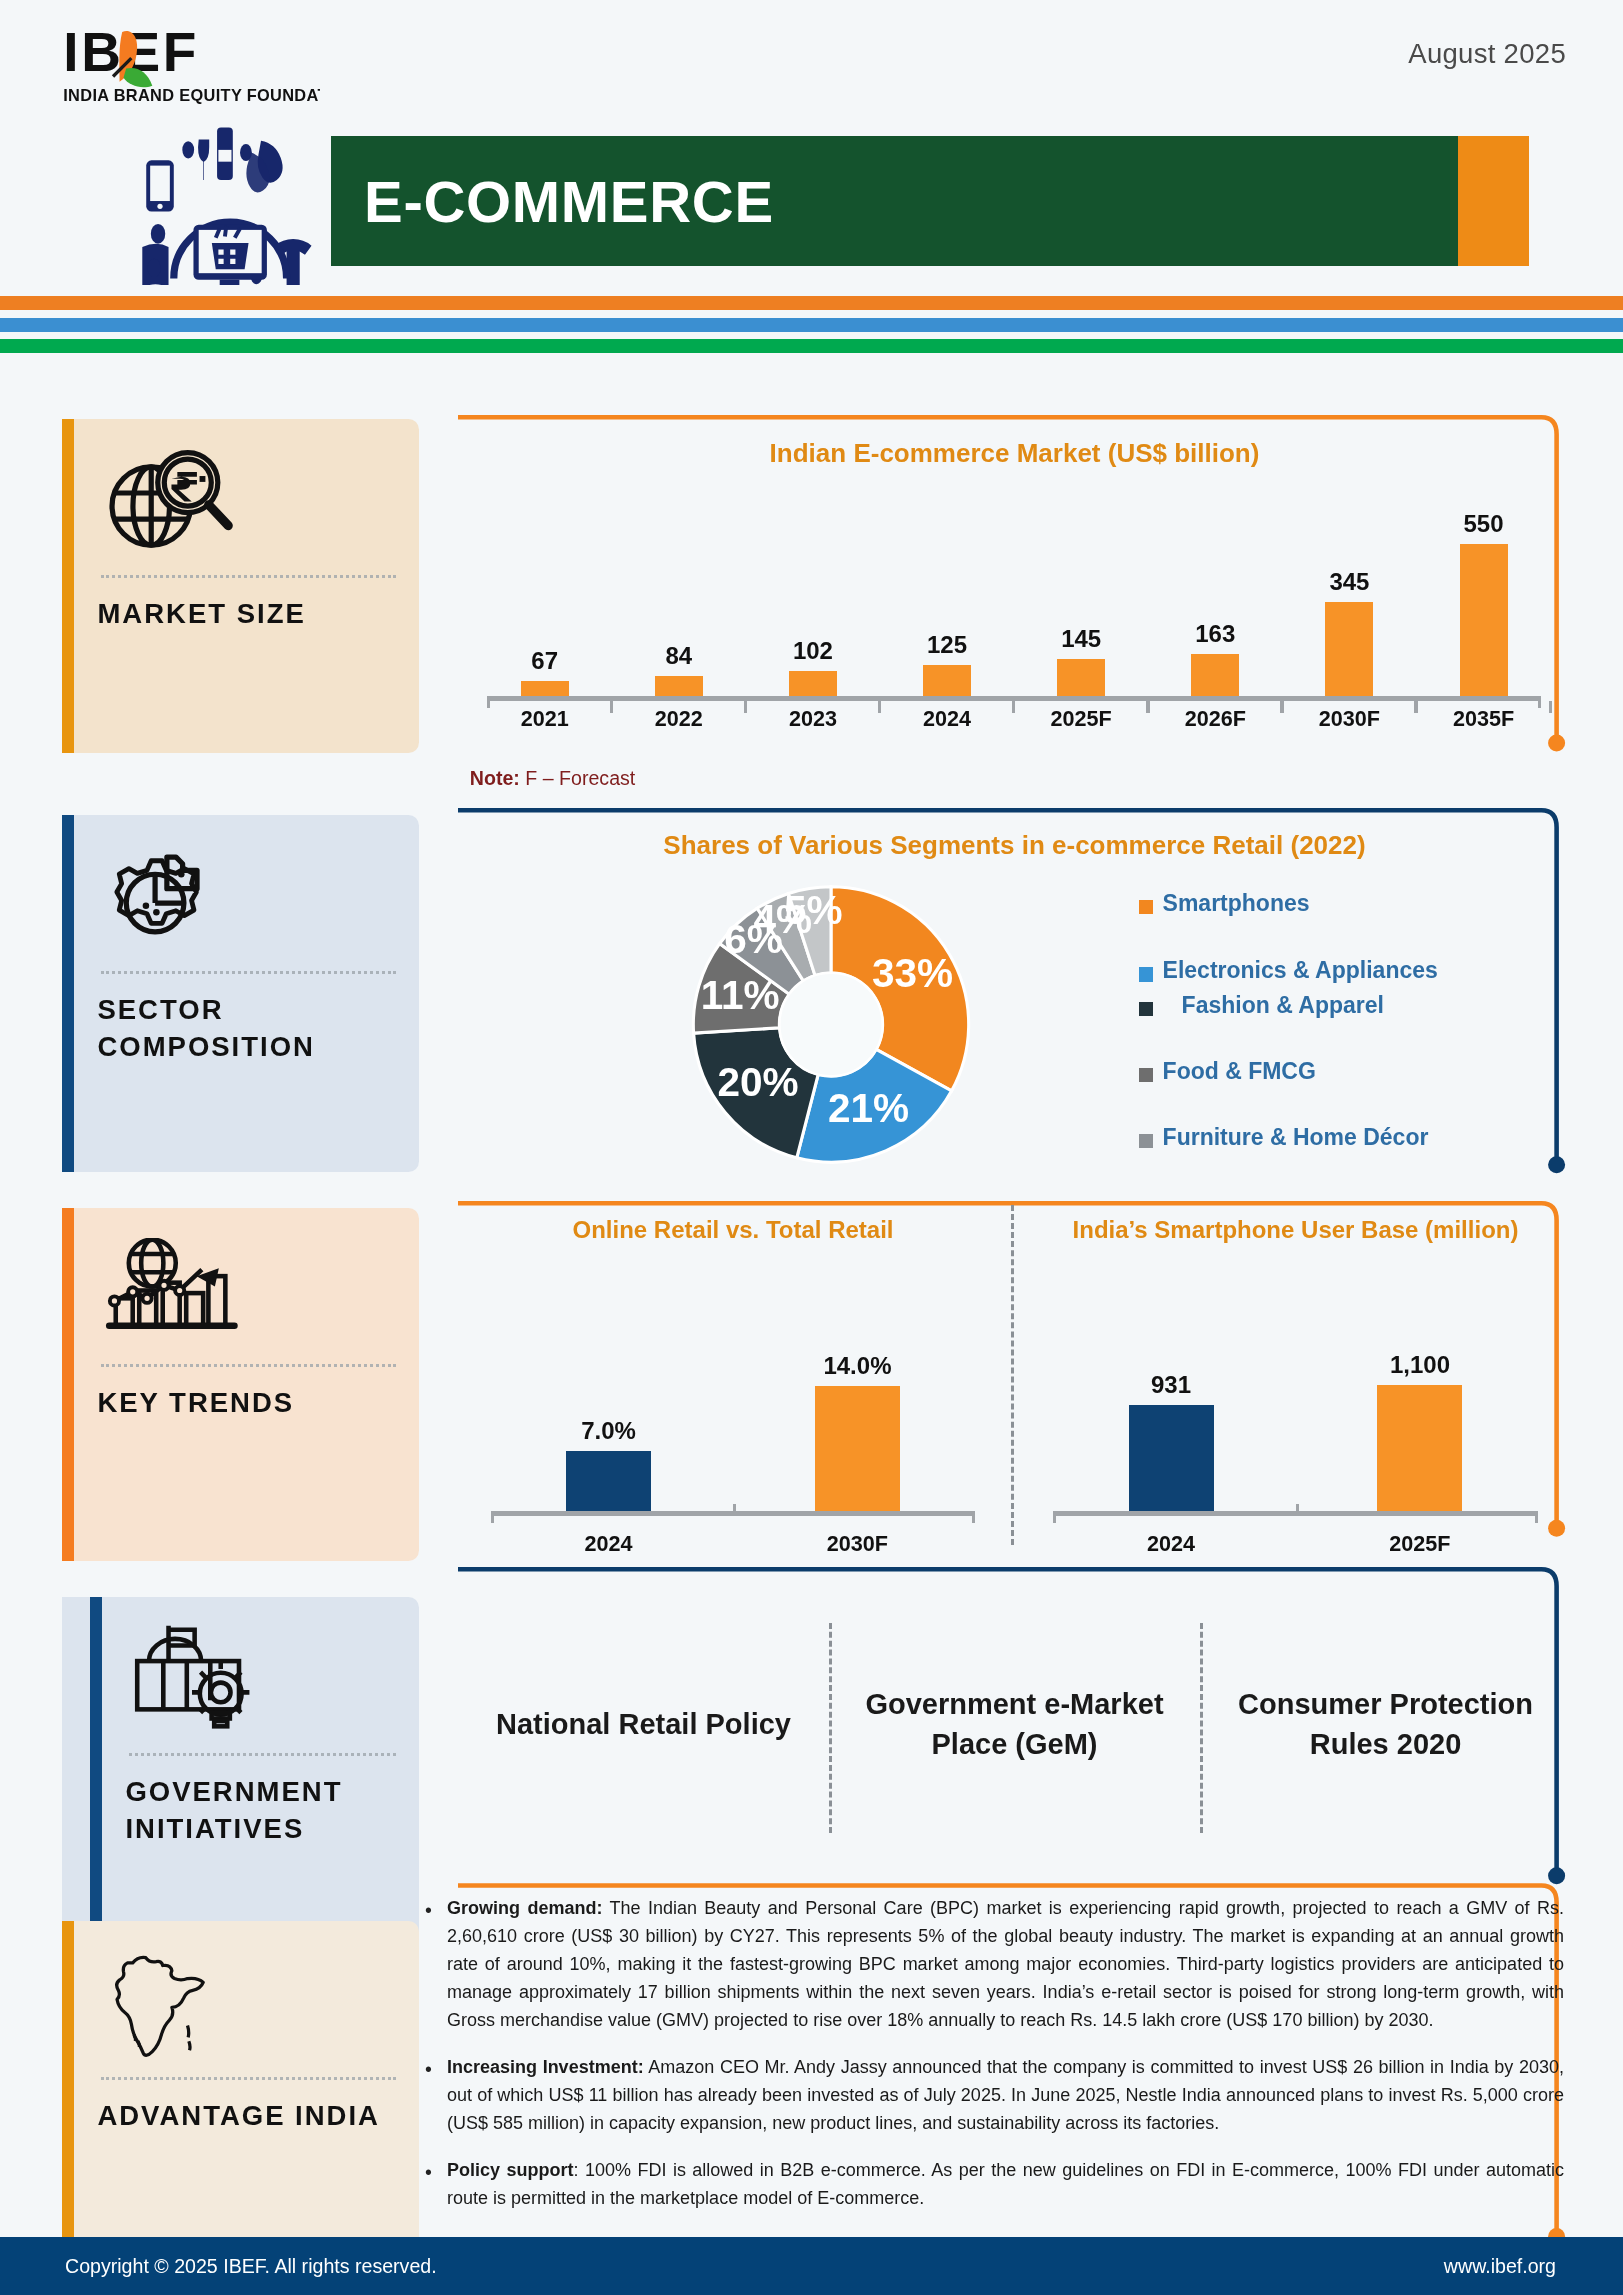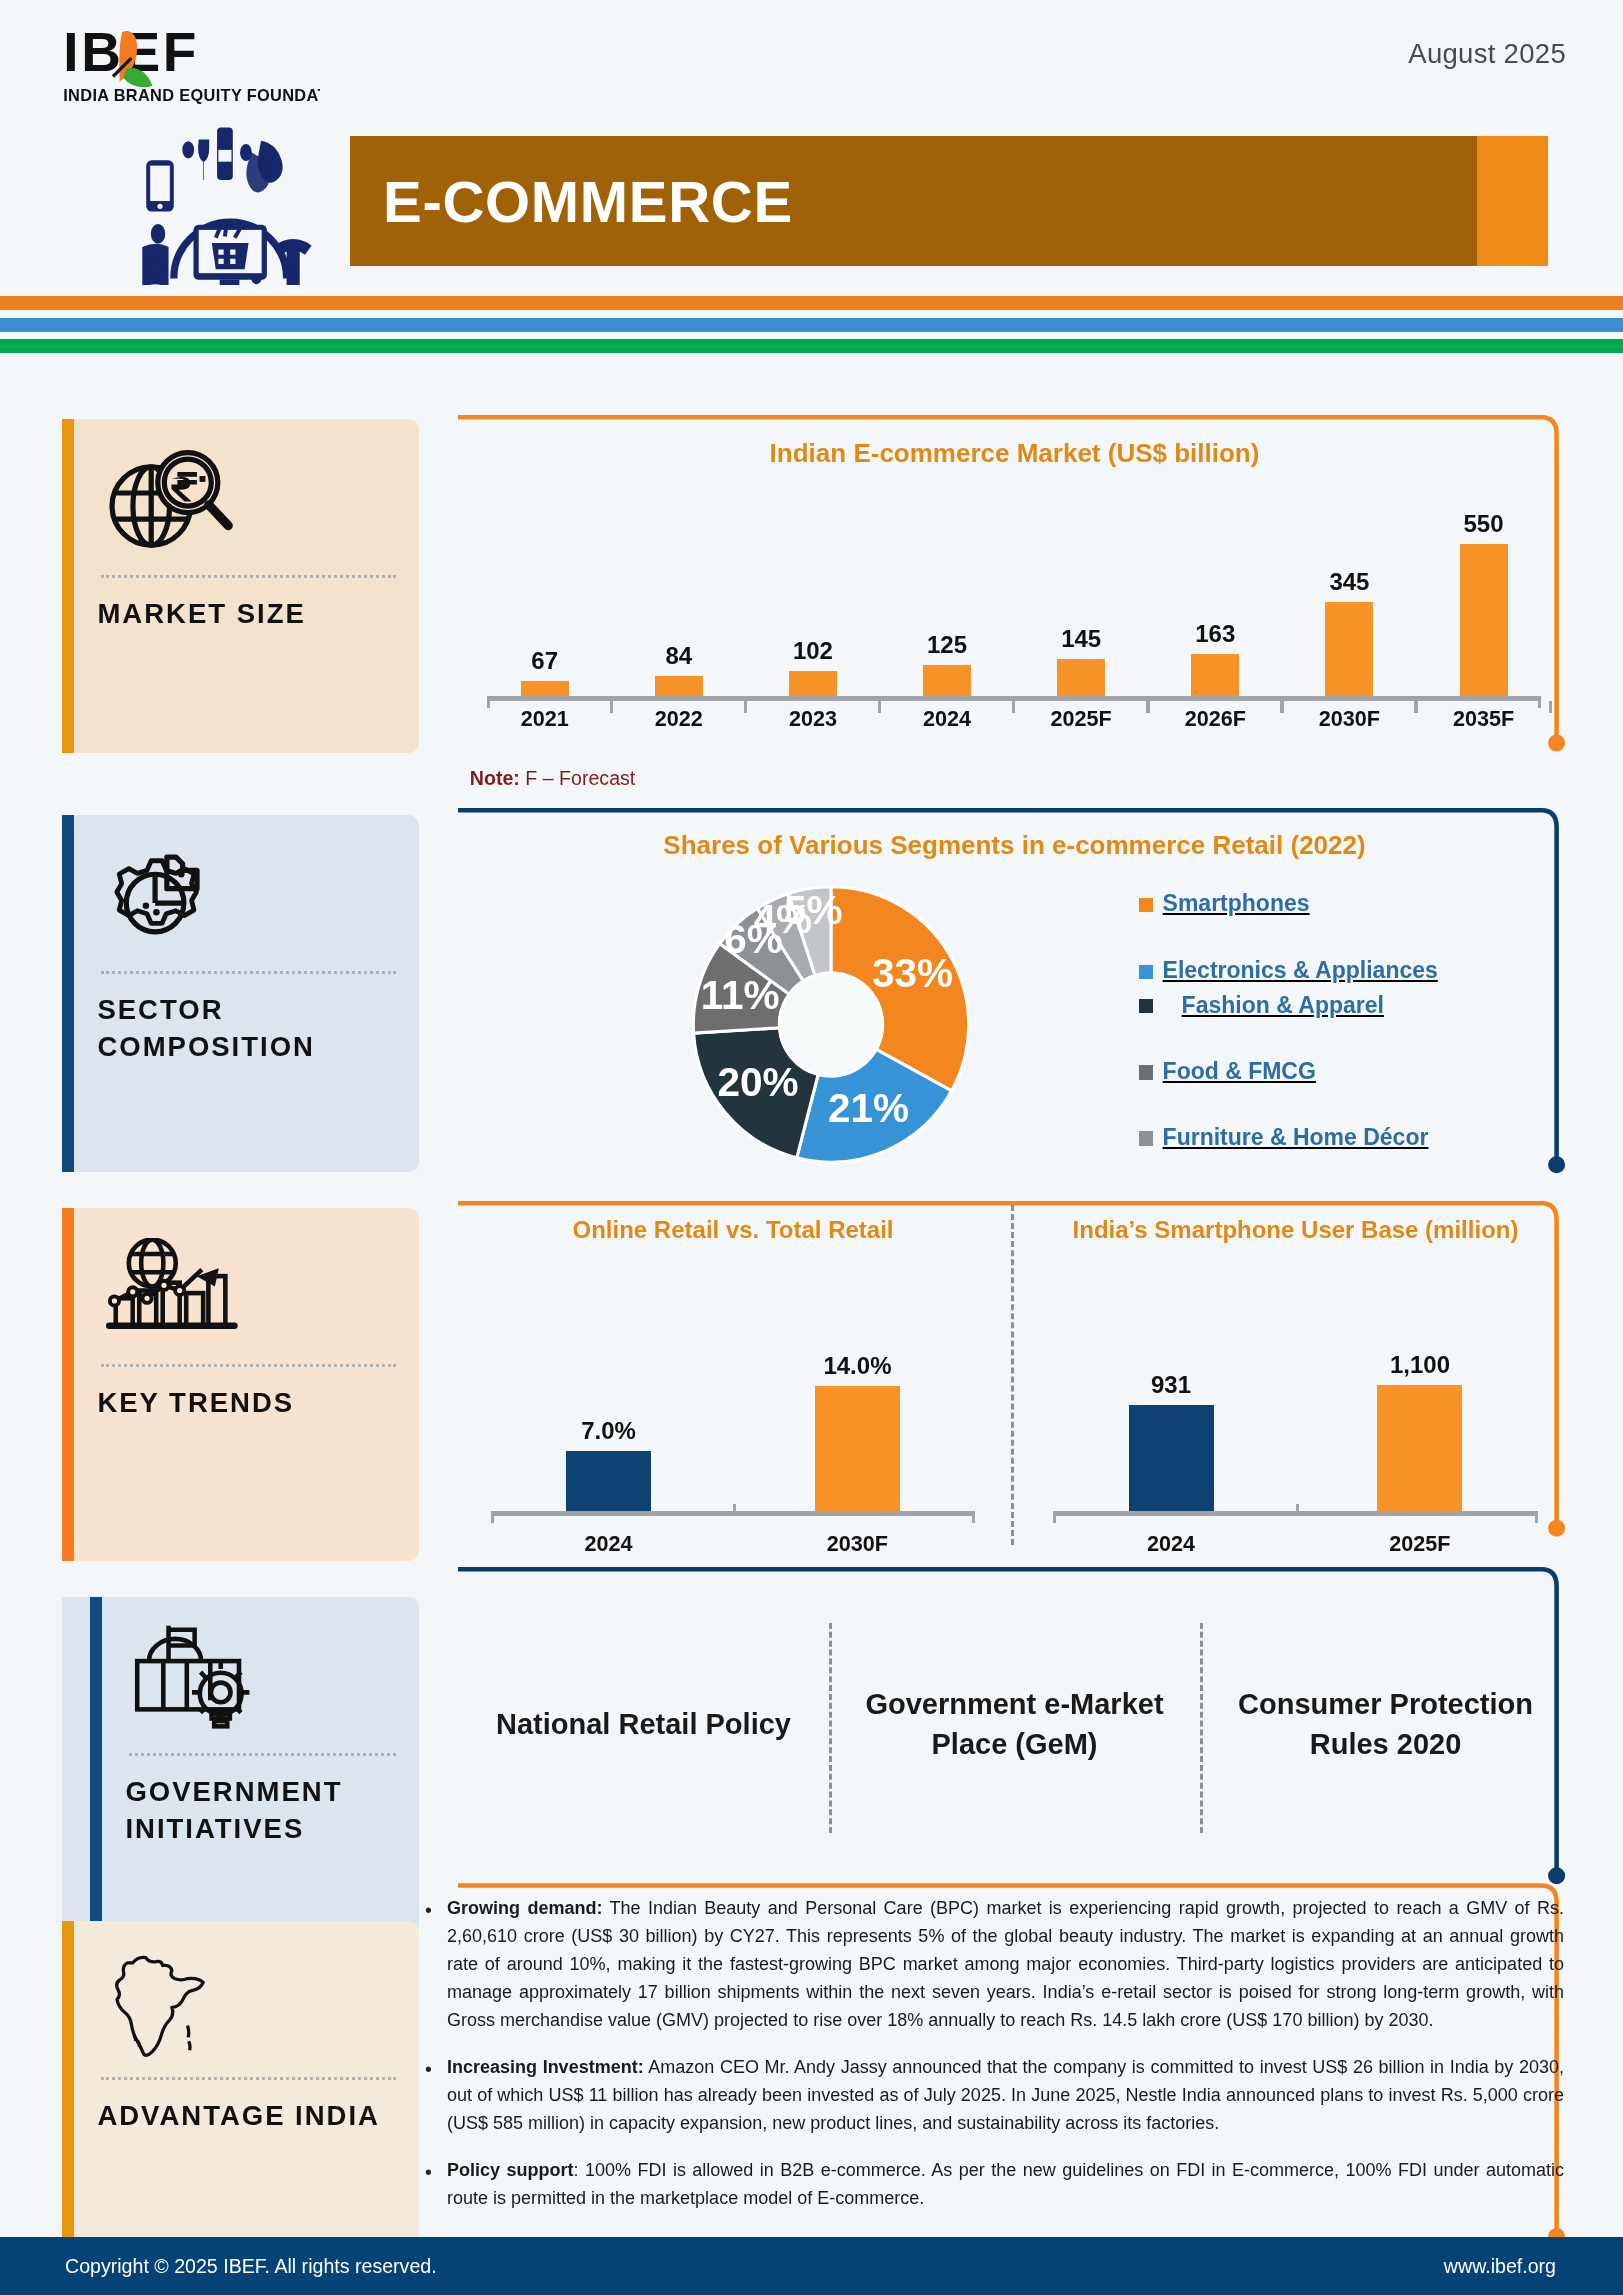--- a/index.html
+++ b/index.html
@@ -18,22 +18,22 @@
   .logo-mark { position: absolute; left: 0; top: 0; width: 262px; height: 92px; }
   .logo-text { font-family: "Liberation Sans", sans-serif; font-weight: bold; }
   .logo-icons { position: absolute; left: 62px; top: 101px; width: 223px; height: 164px; }
 
   .date-label {
     position: absolute; right: 58px; top: 38px;
     font-size: 27.5px; color: #4A4A4A; font-family: "Liberation Sans", sans-serif;
     letter-spacing: 0.3px;
   }
   .title-banner {
-    position: absolute; left: 350px; top: 136px;
-    width: 1198px; height: 130px; background: #a16207; padding-left: 16px;
+    position: absolute; left: 331px; top: 136px;
+    width: 1198px; height: 130px; background: #14532d; padding-left: 16px;
   }
   .title-banner .orange-cap {
     position: absolute; right: 0; top: 0; width: 71px; height: 130px; background: #EE8B16;
   }
   .title-text {
     position: absolute; left: 33px; top: 50%; transform: translateY(-50%);
     font-size: 58px; font-weight: bold; color: #ffffff; letter-spacing: 0.7px;
   }
 
   .stripes { position: absolute; left: 0; top: 296px; width: 1624px; height: 58px; }
@@ -105,21 +105,21 @@
     font-size: 19.6px; color: #7f1d1d;
   }
   .note-market b { font-weight: bold; }
 
   
   #panel-sector { left: 458px; top: 805px; width: 1113px; height: 386px; }
   #donut-wrap { position: absolute; left: 216px; top: 72px; width: 314px; height: 295px; }
   #donut-svg { width: 100%; height: 100%; }
   .donut-lab { font-size: 33px; font-weight: bold; fill: #ffffff; text-anchor: middle; dominant-baseline: middle; font-family: "Liberation Sans", sans-serif; }
   #legend-sector { position: absolute; left: 681px; top: 84px; width: 406px; }
-  .lg-item { display: flex; align-items: flex-start; margin-bottom: 6.5px; text-decoration: underline; }
+  .lg-item { display: flex; align-items: center; margin-bottom: 6.5px; }
   .lg-swatch { width: 14.4px; height: 14.4px; flex: 0 0 14.4px; margin-top: 8.5px; margin-right: 9.2px; }
   .lg-text { font-size: 23px; font-weight: bold; color: #2E6DA4; line-height: 1.22; }
 
   
   #panel-trends { left: 458px; top: 1198px; width: 1113px; height: 363px; }
   .tr-half { position: absolute; top: 0; width: 537px; height: 100%; }
   #tr-left { left: 6.5px; }
   #tr-right { left: 569px; }
   .tr-title { position: absolute; top: 18.3px; width: 100%; text-align: center; font-size: 24px; font-weight: bold; color: #E08A14; }
   .tr-chart { position: absolute; left: 19.6px; top: 65px; right: 19.6px; bottom: 0; }

